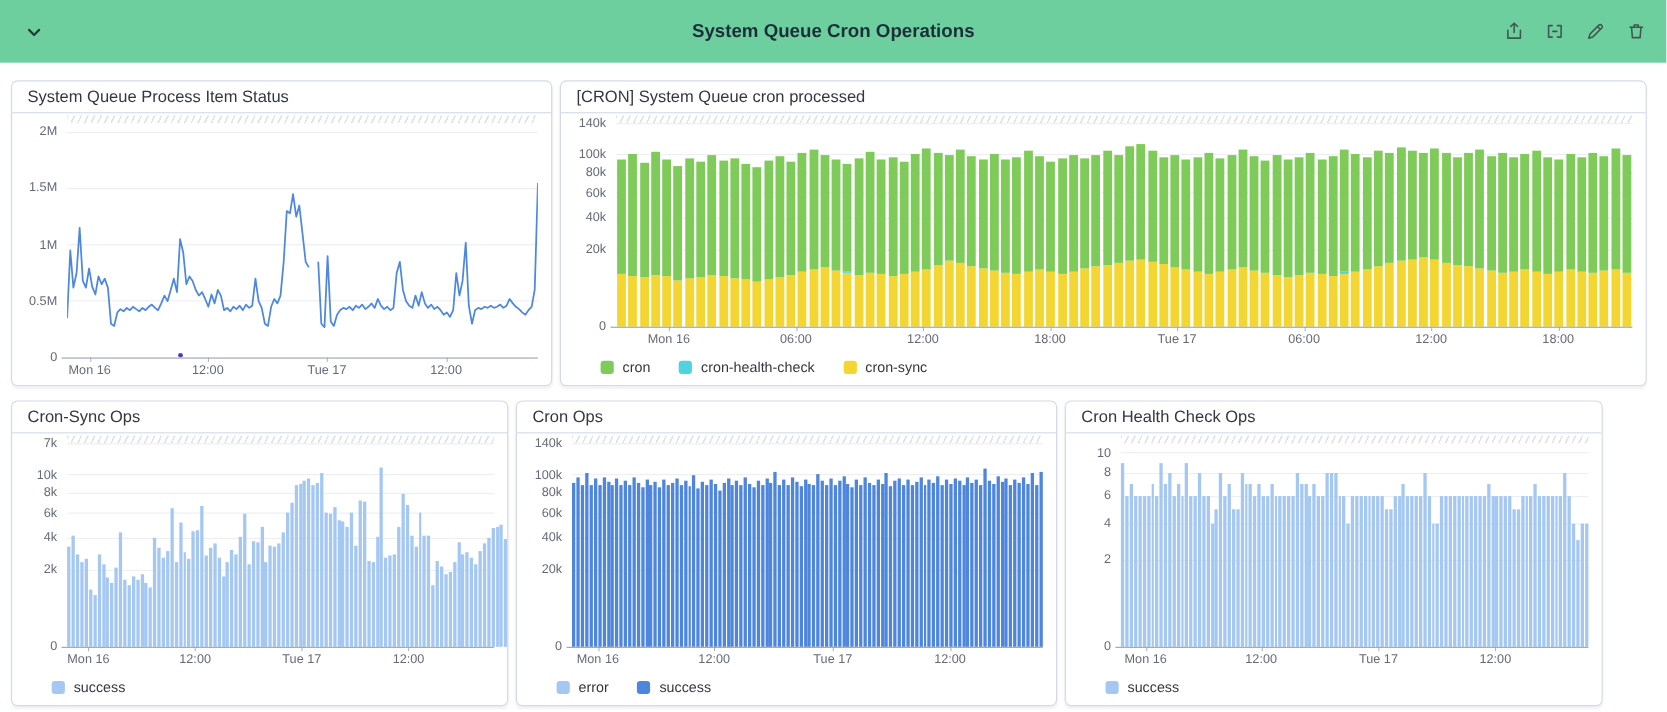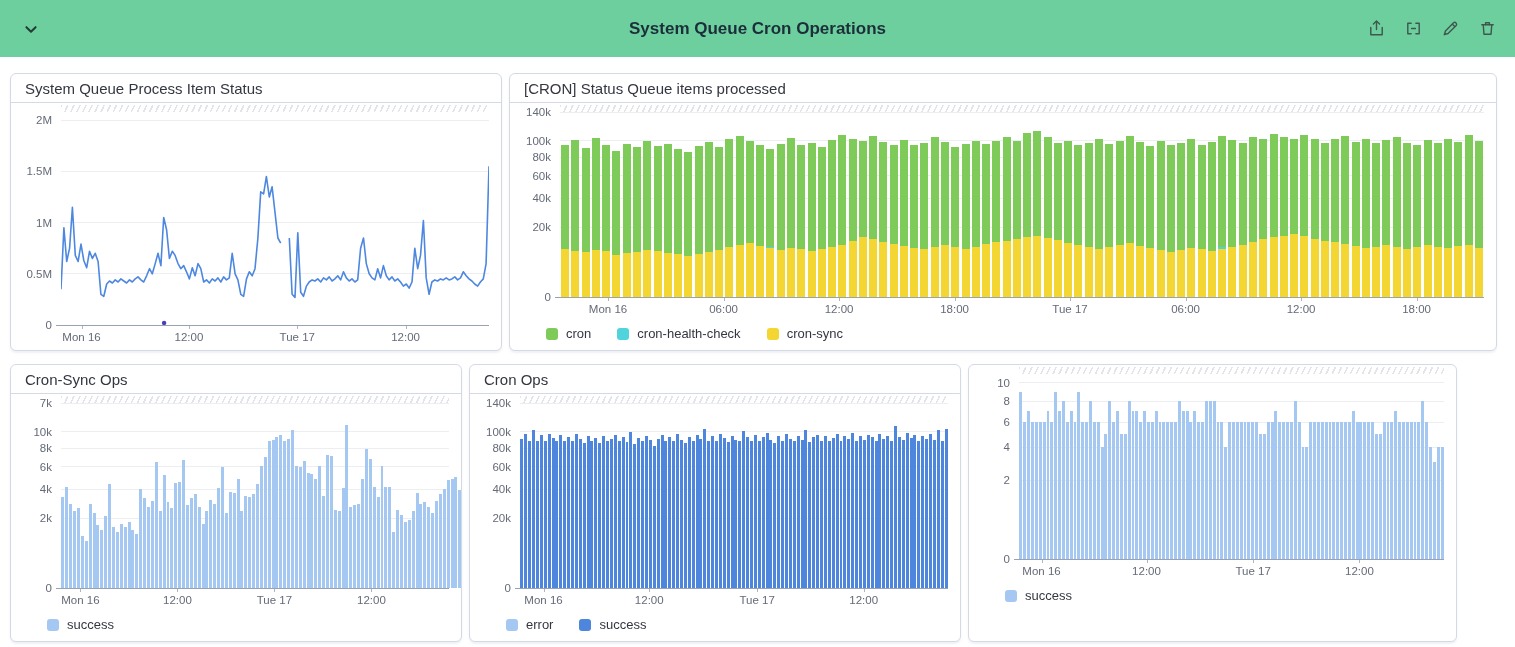--- a/index.html
+++ b/index.html
@@ -152,21 +152,21 @@
             <div class="xtick" style="left: 55.2%;"></div>
             <div class="xlab" style="left: 55.2%;">Tue 17</div>
             <div class="xtick" style="left: 80.5%;"></div>
             <div class="xlab" style="left: 80.5%;">12:00</div>
           </div>
 
       </div>
     </div>
 
     <div class="card" style="width:988px">
-      <div class="ptitle">[CRON] Status Queue items processed</div>
+      <div class="ptitle">[CRON] System Queue cron processed</div>
       <div class="chart">
         <div class="yaxis">
             <div class="ylab" style="top: 186px;">0</div>
             <div class="ylab" style="top: 116.077px;">20k</div>
             <div class="ylab" style="top: 87.1133px;">40k</div>
             <div class="ylab" style="top: 64.8891px;">60k</div>
             <div class="ylab" style="top: 46.1531px;">80k</div>
             <div class="ylab" style="top: 29.6465px;">100k</div>
             <div class="ylab" style="top: 1px;">140k</div>
           </div>
@@ -700,20 +700,21 @@
             </div>
             <div class="legend-item">
               <span class="swatch" style="background: rgb(77, 134, 220);"></span>
               <span>success</span>
             </div>
           </div>
       </div>
     </div>
 
     <div class="card" style="width:489px">
+      <div class="ptitle">Cron Health Check Ops</div>
       <div class="chart">
         <div class="yaxis">
             <div class="ylab" style="top: 186px;">0</div>
             <div class="ylab" style="top: 107.116px;">2</div>
             <div class="ylab" style="top: 74.4408px;">4</div>
             <div class="ylab" style="top: 49.3684px;">6</div>
             <div class="ylab" style="top: 28.2315px;">8</div>
             <div class="ylab" style="top: 9.60942px;">10</div>
           </div>
         <div class="plot" style="height:192px">

